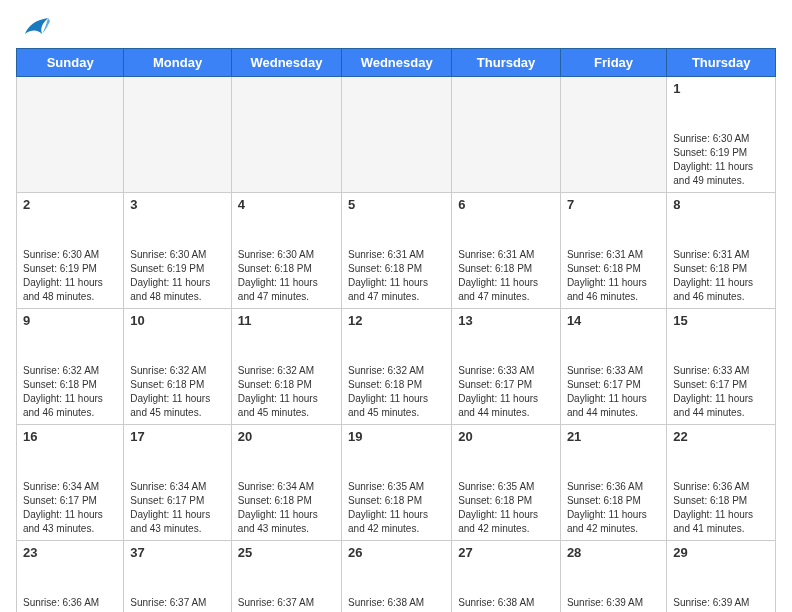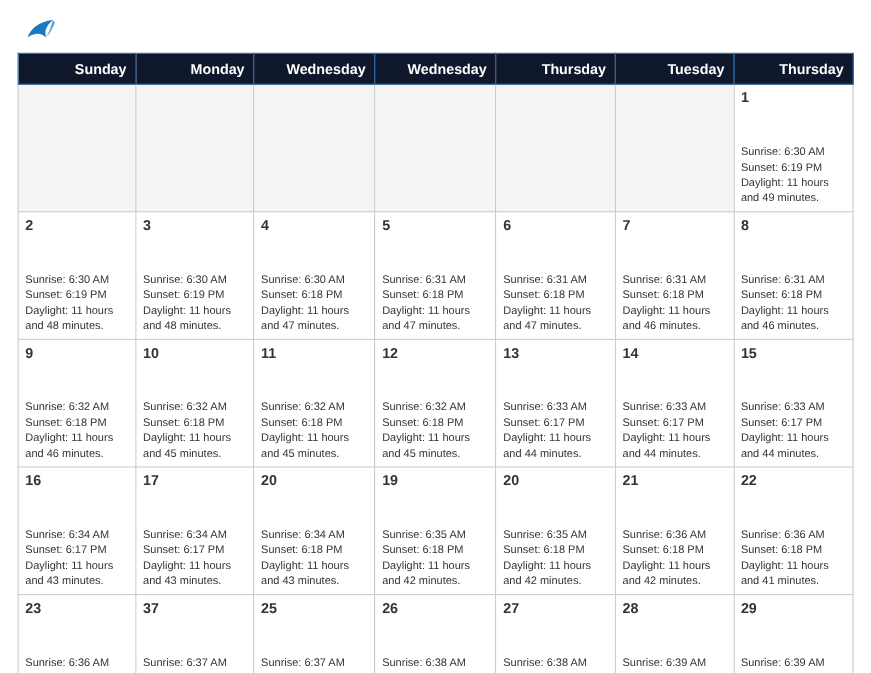--- a/index.html
+++ b/index.html
@@ -46,26 +46,26 @@
     .location {
       font-size: 16px;
       color: #333;
     }
     .calendar {
       width: 100%;
       border-collapse: collapse;
       border: 1px solid #ccc;
     }
     .calendar th {
-      background: #0f172a;
+      background: #3b82f6;
       color: white;
       font-size: 13px;
       font-weight: 600;
       padding: 6px 8px;
-      text-align: right;
+      text-align: center;
       border: 1px solid #2563a0;
     }
     .calendar td {
       border: 1px solid #ccc;
       vertical-align: top;
       padding: 4px 6px;
       width: 113px;
       min-height: 80px;
       font-size: 10px;
       color: #333;
@@ -112,21 +112,21 @@
 </div>
 
 <table class="calendar">
   <thead>
     <tr>
     <th>Sunday</th>
         <th>Monday</th>
         <th>Wednesday</th>
         <th>Wednesday</th>
         <th>Thursday</th>
-        <th>Tuesday</th>
+        <th>Friday</th>
         <th>Thursday</th>
       </tr>
   </thead>
   <tbody id="calendar-body">
   <tr>
         <td class="empty"></td>
         <td class="empty"></td>
         <td class="empty"></td>
         <td class="empty"></td>
         <td class="empty"></td>

